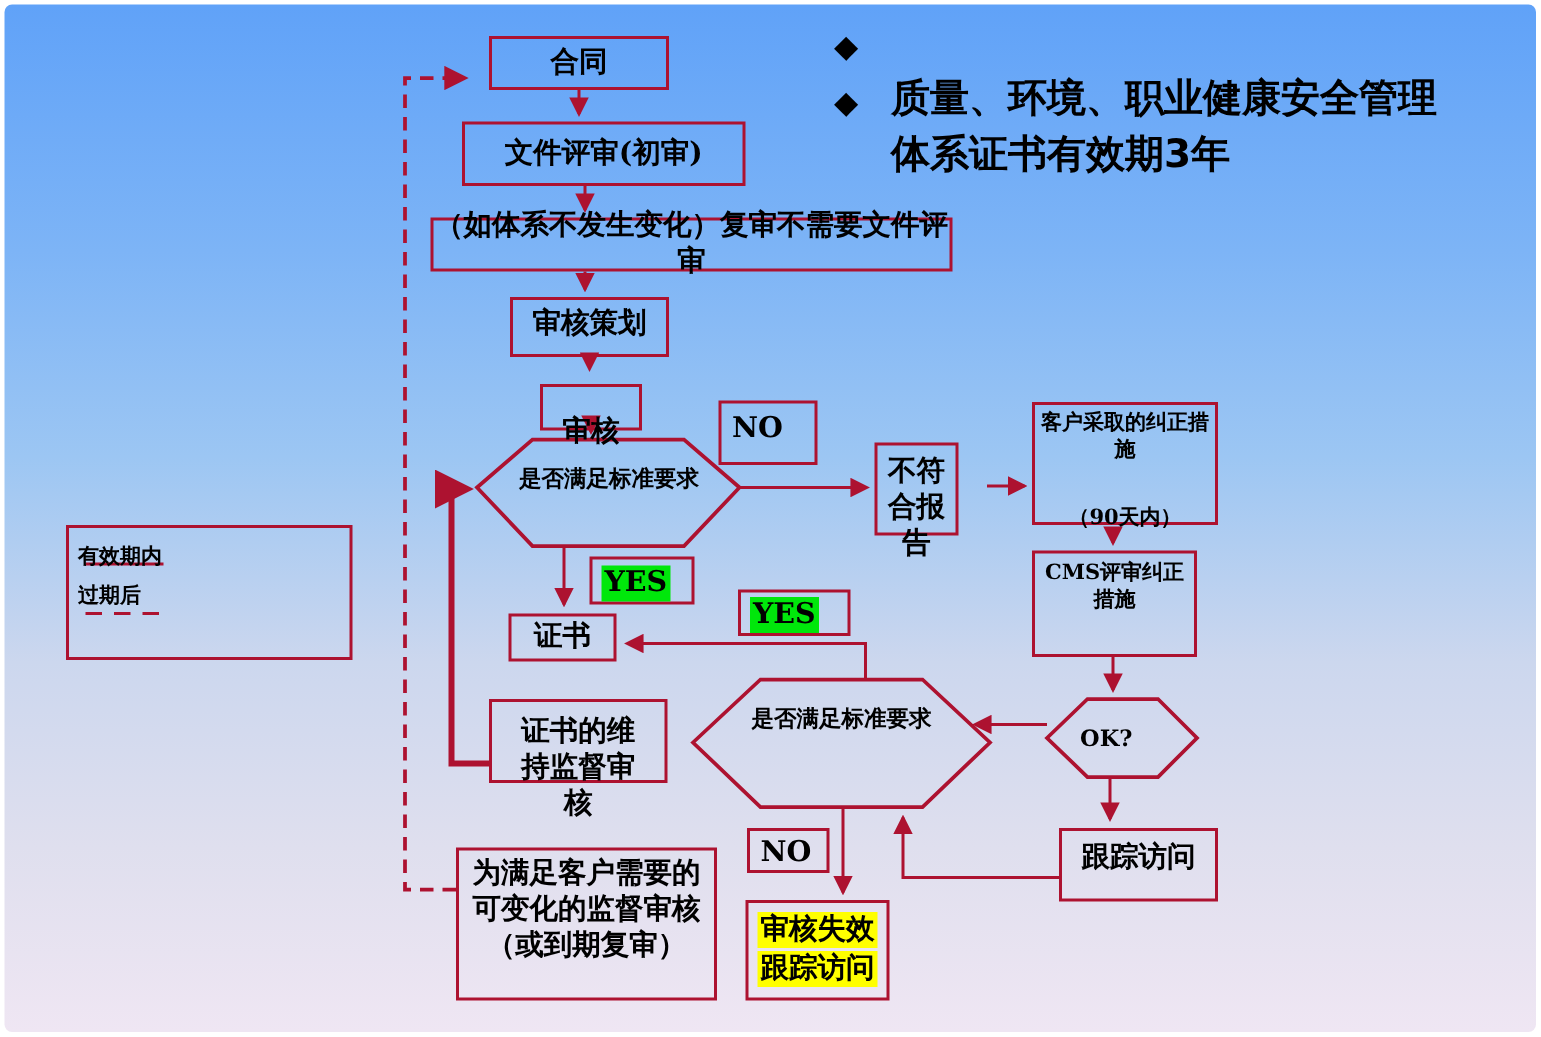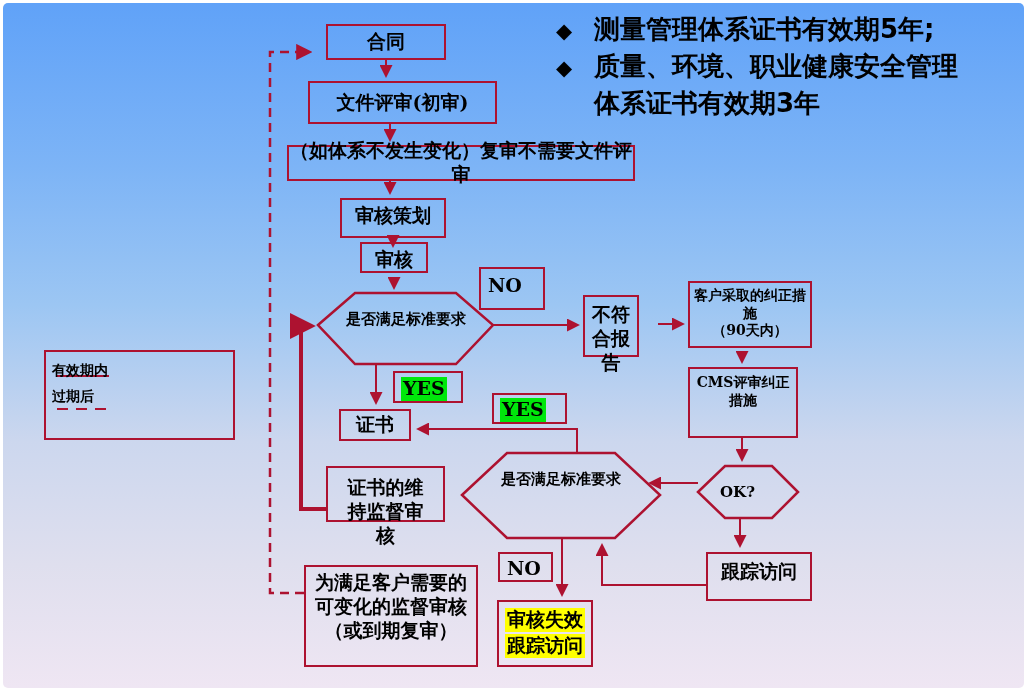--- a/index.html
+++ b/index.html
@@ -84,35 +84,35 @@
   </div>
 
   <div class="box top" style="left:340px;top:198px;width:106px;height:40px;padding-top:4px;">
     <span>审核策划</span>
   </div>
 
   <div class="box" style="left:287px;top:145px;width:348px;height:36px;">
     <span>（如体系不发生变化）复审不需要文件评审</span>
   </div>
 
-  <div class="box top" style="left:360px;top:242px;width:68px;height:31px;padding-top:4px;">
+  <div class="box top" style="left:360px;top:256px;width:68px;height:31px;padding-top:18px;">
     <span>审核</span>
   </div>
 
   <div class="lbl" style="left:326px;top:310px;width:160px;">是否满足标准要求</div>
 
   <div class="box top leftal" style="left:479px;top:267px;width:66px;height:43px;padding:5px 0 0 7px;">
     <span>NO</span>
   </div>
 
   <div class="box top" style="left:583px;top:295px;width:56px;height:62px;padding:6px 5px 0 5px;">
     <span>不符合报告</span>
   </div>
 
-  <div class="box top" style="left:688px;top:281px;width:124px;height:67px;padding:4px 3px 0 3px;font-size:14px;">
+  <div class="box top" style="left:688px;top:268px;width:124px;height:82px;padding:4px 3px 0 3px;font-size:14px;gap:28px;">
     <span>客户采取的纠正措施</span>
     <span>（90天内）</span>
   </div>
 
   <div class="box top" style="left:688px;top:367px;width:110px;height:71px;padding:5px 2px 0 2px;font-size:14px;">
     <span>CMS评审纠正措施</span>
   </div>
 
   <div class="lbl" style="left:700px;top:483px;width:75px;">OK?</div>
 
@@ -151,21 +151,20 @@
     <span>为满足客户需要的可变化的监督审核（或到期复审）</span>
   </div>
 
   <div class="box" style="left:44px;top:350px;width:191px;height:90px;"></div>
   <div class="lbl" style="left:52px;top:362px;width:80px;text-align:left;font-size:14px;">有效期内</div>
   <div class="lbl" style="left:52px;top:388px;width:80px;text-align:left;font-size:14px;">过期后</div>
 
   <div class="bullets">
     <div class="b-row">
       <span class="b-icon">◆</span>
-      <span>测量管理体系证书有效期5年;</span>
     </div>
     <div class="b-row">
       <span class="b-icon">◆</span>
       <span>质量、环境、职业健康安全管理</span>
     </div>
     <div class="b-row b-cont">
       <span>体系证书有效期3年</span>
     </div>
   </div>
 </div>

